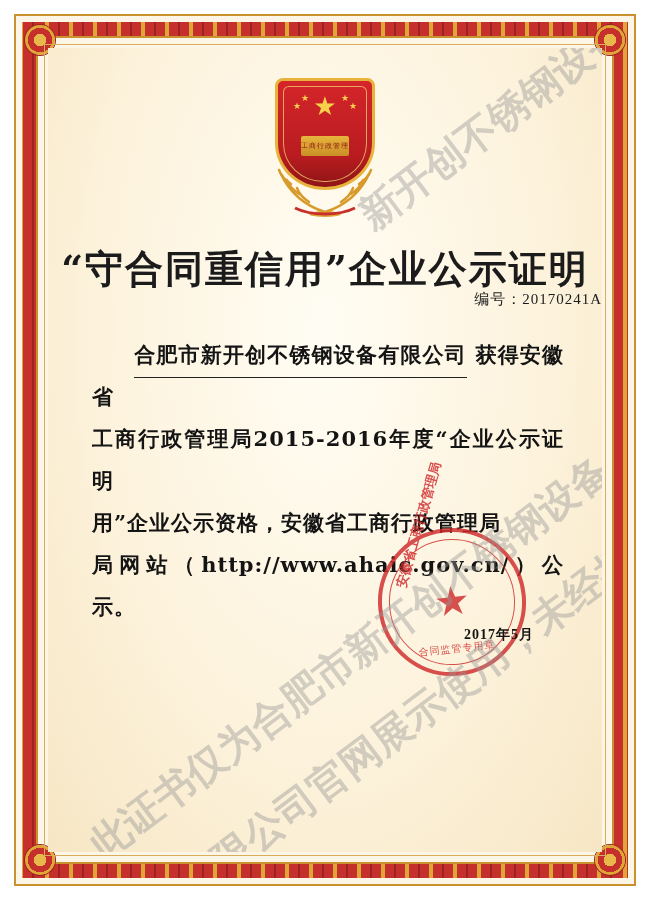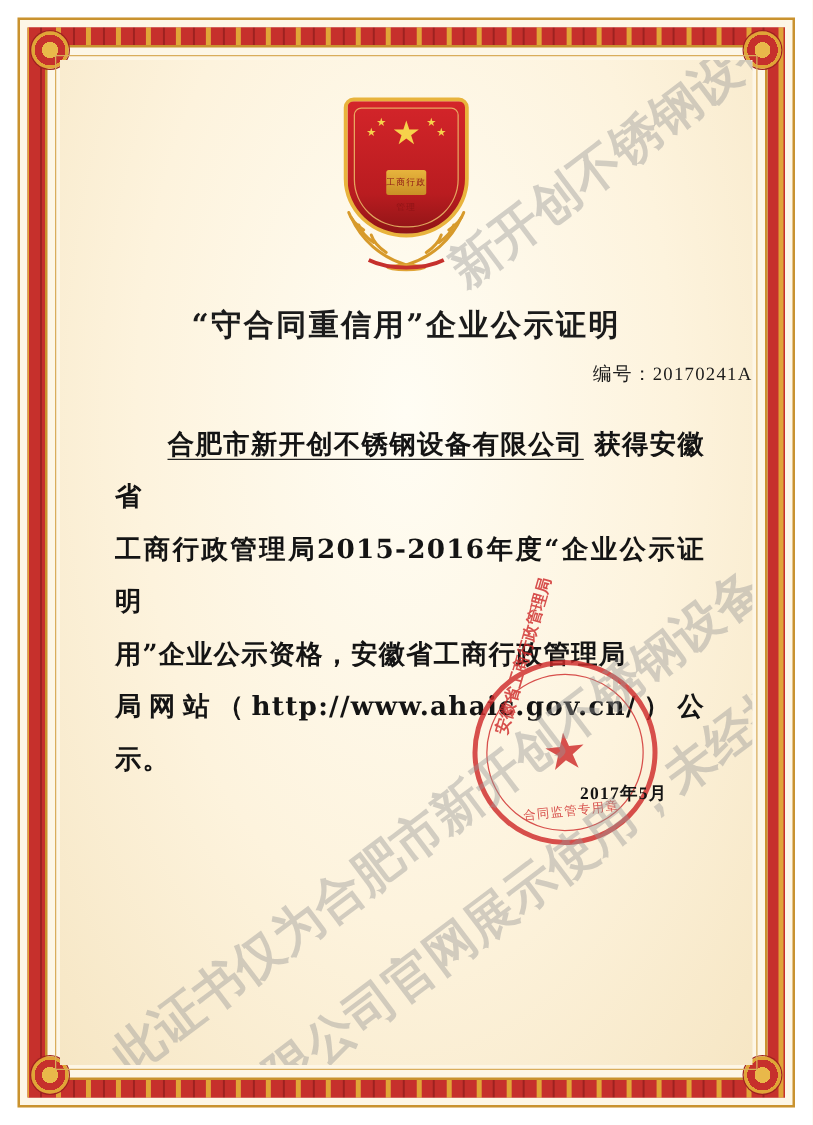--- a/index.html
+++ b/index.html
@@ -164,21 +164,21 @@
     position: absolute;
     color: #f6d24b;
     font-size: 9px;
     line-height: 1;
   }
   .emblem-plate {
     position: absolute;
     left: 50%;
     top: 58px;
     transform: translateX(-50%);
-    width: 32px;
+    width: 48px;
     height: 20px;
     background: linear-gradient(180deg, #e7b43d, #c98f26);
     border-radius: 2px;
     color: #8e1416;
     font-size: 7px;
     letter-spacing: 1px;
     text-align: center;
     line-height: 20px;
     font-family: "DejaVu Sans", sans-serif;
   }
@@ -189,21 +189,21 @@
     width: 128px;
     height: 66px;
   }
 
   
   .title {
     position: absolute;
     left: 0; right: 0;
     top: 196px;
     text-align: center;
-    font-size: 24px;
+    font-size: 38px;
     font-weight: bold;
     letter-spacing: 2px;
     color: #1b1b1b;
     font-family: "DejaVu Serif", "Liberation Serif", serif;
   }
   .serial {
     position: absolute;
     left: 0; right: 0;
     top: 242px;
     text-align: right;
@@ -222,21 +222,21 @@
     line-height: 42px;
     color: #141414;
     text-align: justify;
     letter-spacing: 1px;
     font-family: "DejaVu Serif", "Liberation Serif", serif;
     font-weight: bold;
   }
   .body-text .indent { display: inline-block; width: 42px; }
   .company {
     border-bottom: 1.5px solid #222;
-    padding-bottom: 0;
+    padding-bottom: 10px;
   }
   .url { font-family: "DejaVu Serif", serif; }
 
   
   .seal {
     position: absolute;
     left: 330px;
     top: 480px;
     width: 140px;
     height: 140px;

